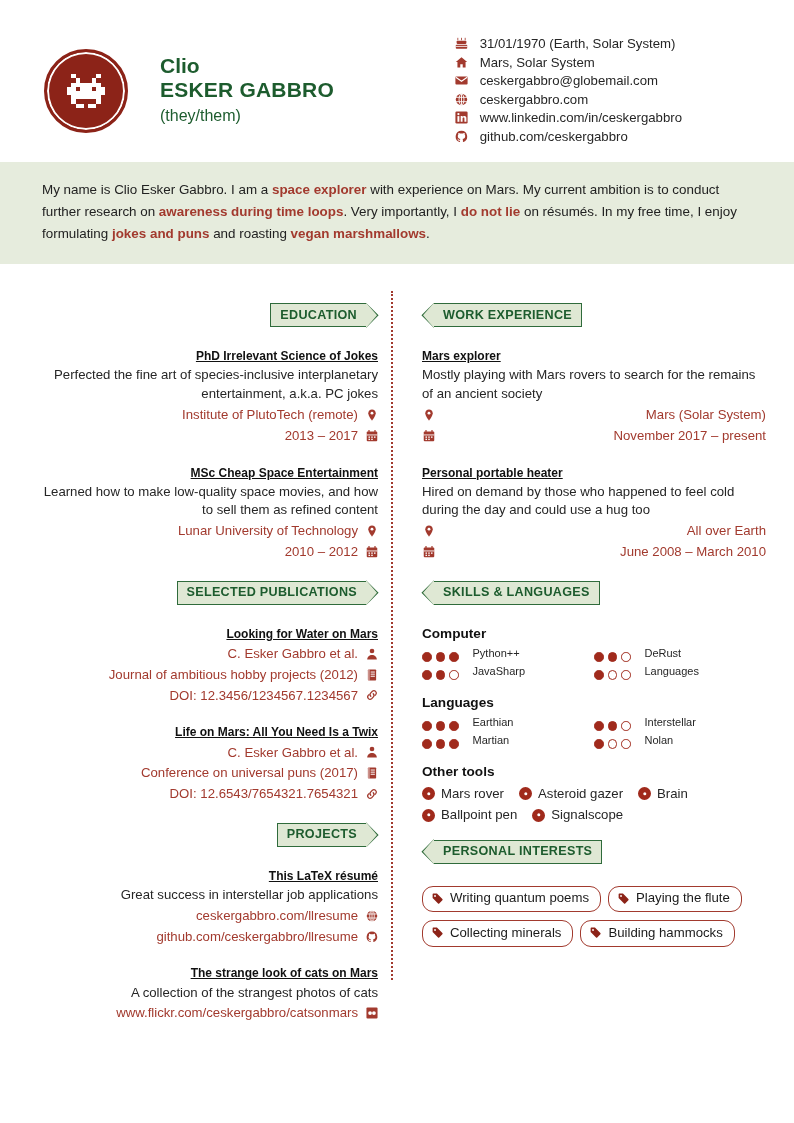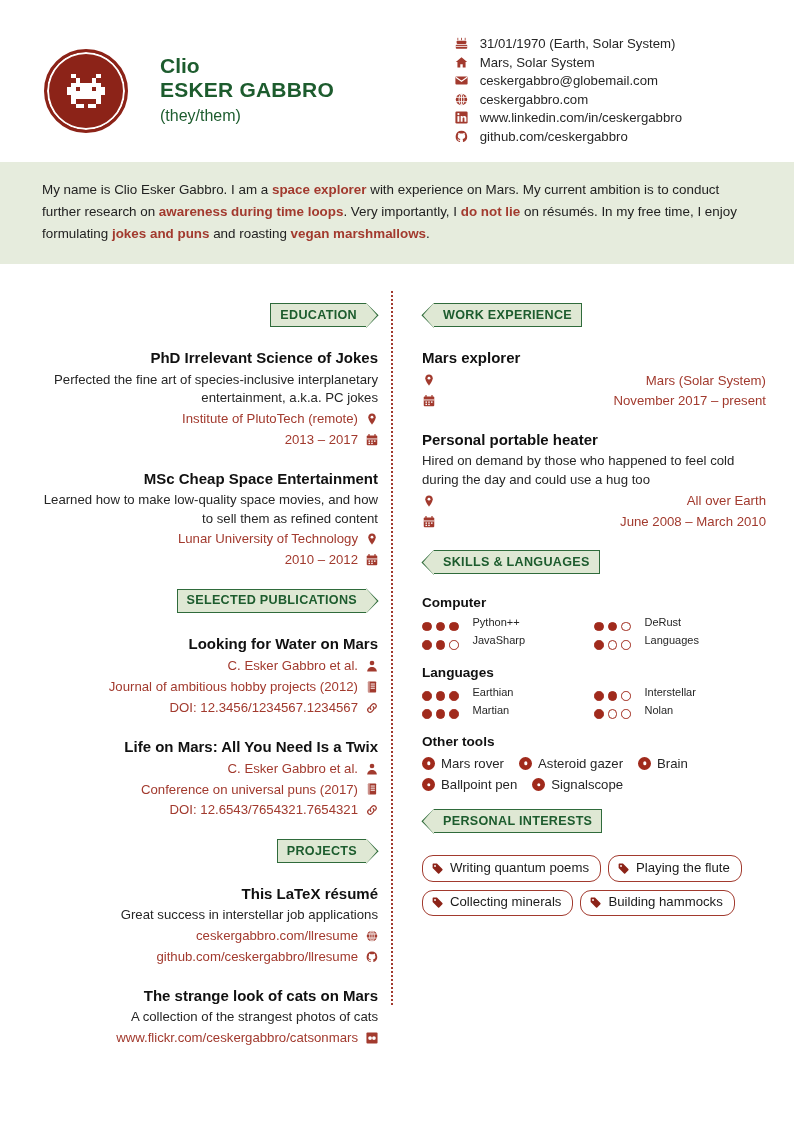--- a/index.html
+++ b/index.html
@@ -55,21 +55,21 @@
   .tag.arrow-l{margin-left:11px;}
   .tag.arrow-l:after{content:"";position:absolute;right:100%;top:-1.6px;bottom:-1.6px;
     width:11px;background:#dfe8d4;
     clip-path:polygon(100% 0,0 50%,100% 100%);}
   .tag.arrow-l:before{content:"";position:absolute;right:100%;top:-1.6px;bottom:-1.6px;
     width:12.6px;background:#2f6b3b;
     clip-path:polygon(100% 0,0 50%,100% 100%);z-index:-1;}
 
   
   .entry{margin-bottom:19px;}
-  .etitle{font-size:15px;font-weight:bold;color:#111;line-height:1.35;margin-bottom:2px;}
+  .etitle{font-size:12px;font-weight:bold;color:#111;line-height:1.35;margin-bottom:2px;text-decoration:underline;}
   .edesc{font-size:13.2px;color:#262626;line-height:1.42;}
   .meta{font-size:13.2px;color:#a23a2e;line-height:1.5;margin-top:1px;
         display:flex;align-items:center;}
   .colL .meta{justify-content:flex-end;}
   .colR .meta{justify-content:space-between;}
   .meta .mi{color:#a23a2e;display:inline-flex;align-items:center;justify-content:center;
     width:13px;flex:0 0 13px;}
   .colL .meta .mi{margin-left:7px;order:2;}
   .colR .meta .mi{margin-right:8px;order:0;}
 
@@ -396,20 +396,21 @@
         </div>
     </div>
 
     <div class="colR">
       <div id="sec-work">
           <div class="tagwrap left">
             <div class="tag arrow-l">WORK EXPERIENCE</div>
           </div>
           <div class="entry">
               <div class="etitle">Mars explorer</div>
+              <div class="edesc">Mostly playing with Mars rovers to search for the remains of an ancient society</div>
             <div class="meta">
          <span class="mi">
                 <svg width="12" height="12" viewBox="0 0 16 16" fill="#a23a2e">
                   <path d="M8 0.6C5.2.6 3 2.8 3 5.6c0 3.6 5 9.8 5 9.8s5-6.2 5-9.8C13 2.8 10.8.6 8 .6Z"></path>
                   <circle cx="8" cy="5.5" r="1.9" fill="#fff"></circle>
                 </svg>
               </span>
          <span>Mars (Solar System)</span>
        </div>
             <div class="meta">

